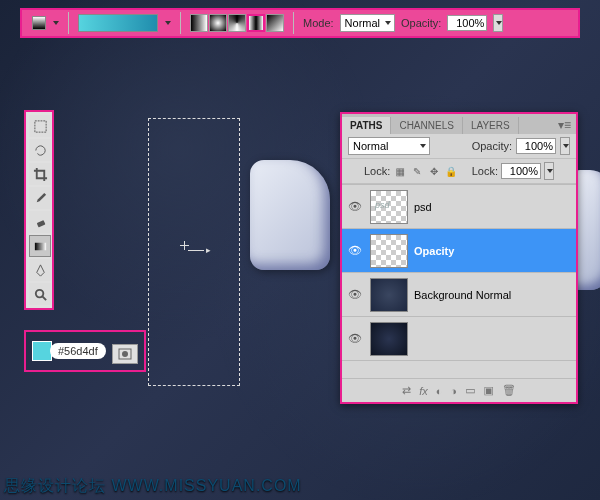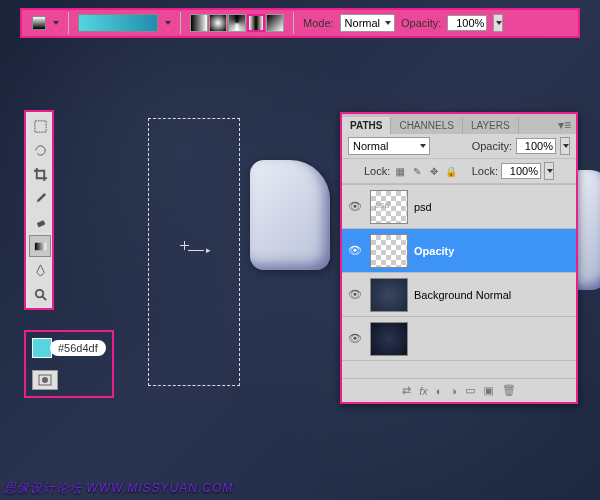--- a/index.html
+++ b/index.html
@@ -28,21 +28,21 @@
 .sm-arrow{width:10px;height:18px;background:#ddd;border:1px solid #999;position:relative}
 .sm-arrow::after{content:"";position:absolute;left:2px;top:6px;border-left:3px solid transparent;border-right:3px solid transparent;border-top:4px solid #333}
 
 
 .toolbox{position:absolute;left:24px;top:110px;width:30px;background:#e0e0e0;padding:3px;display:flex;flex-direction:column;gap:2px}
 .tool{width:22px;height:22px;background:#ddd;display:flex;align-items:center;justify-content:center;border:1px solid transparent;color:#444}
 .tool.sel{background:#c8c8c8;border:1px solid #888}
 .tool svg{width:15px;height:15px}
 
 
-.chips{position:absolute;left:24px;top:330px;display:flex;flex-direction:column;gap:6px}
+.chips{position:absolute;left:24px;top:330px;display:flex;flex-direction:row;gap:6px}
 .chip{display:flex;align-items:center;gap:0}
 .chip-sw{width:20px;height:20px;border:1px solid #fff}
 .chip-sw.overlap{margin-top:-8px;margin-left:8px}
 .chip-lbl{background:#fff;border-radius:9px;padding:2px 8px;font-size:11px;color:#333;margin-left:-2px}
 .lastbox{width:26px;height:20px;background:#e0e0e0;border:1px solid #999;margin-top:6px;display:flex;align-items:center;justify-content:center}
 
 
 .marquee{position:absolute;left:148px;top:118px;width:92px;height:268px;border:1px dashed #ddd}
 .drag{position:absolute;left:188px;top:245px;color:#ddd;font-size:9px;display:flex;align-items:center}
 .drag::before{content:"";display:inline-block;width:16px;height:1px;background:#ddd;margin-right:2px}
@@ -72,21 +72,21 @@
 .thumb.tex{background:radial-gradient(circle,#3a4660,#1e2840)}
 .thumb.bg{background:radial-gradient(circle at 50% 50%,#2a3450,#0e1422)}
 .lname{font-size:11px;flex:1}
 .layer.active .lname{font-weight:bold}
 .pbottom{display:flex;align-items:center;justify-content:center;gap:8px;height:24px;border-top:1px solid #bbb;color:#777;font-size:12px}
 .pbottom span{cursor:default}
 .lockrow{display:flex;align-items:center;gap:3px;padding:3px 22px;border-top:1px solid #c0c0c0;border-bottom:1px solid #c0c0c0}
 .lockrow .ic{width:14px;height:14px;display:inline-flex;align-items:center;justify-content:center;color:#666;font-size:10px}
 
 
-.wm{position:absolute;left:4px;bottom:3px;color:#6d28d9;font-size:12px;font-style:italic;letter-spacing:1px;text-shadow:0 1px 2px #000}
+.wm{position:absolute;left:4px;bottom:3px;color:#0c4a6e;font-size:16px;letter-spacing:1px;text-shadow:0 1px 2px #000}
 </style>
 </head>
 <body>
 
 <div class="noise"></div>
 
 <div class="letter"></div>
 <div class="letter2"></div>
 
 <div class="optbar pink">

